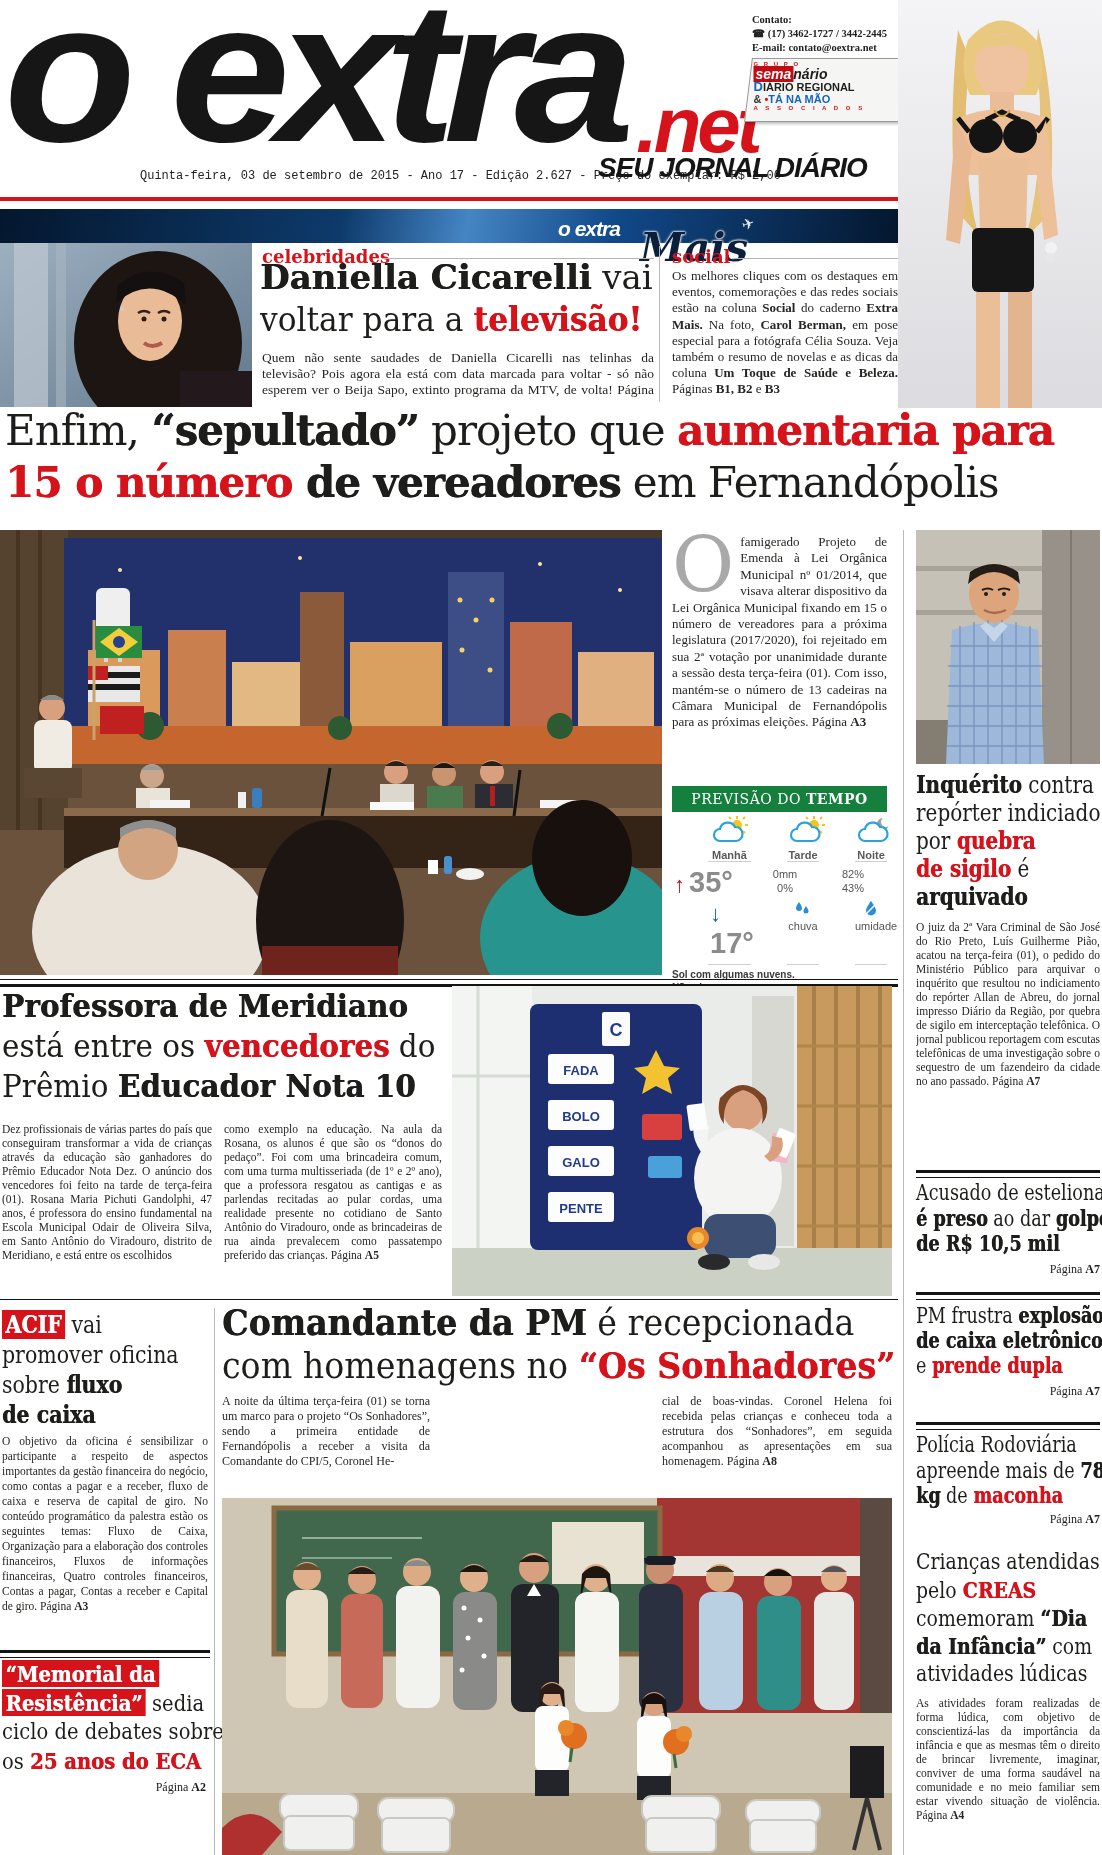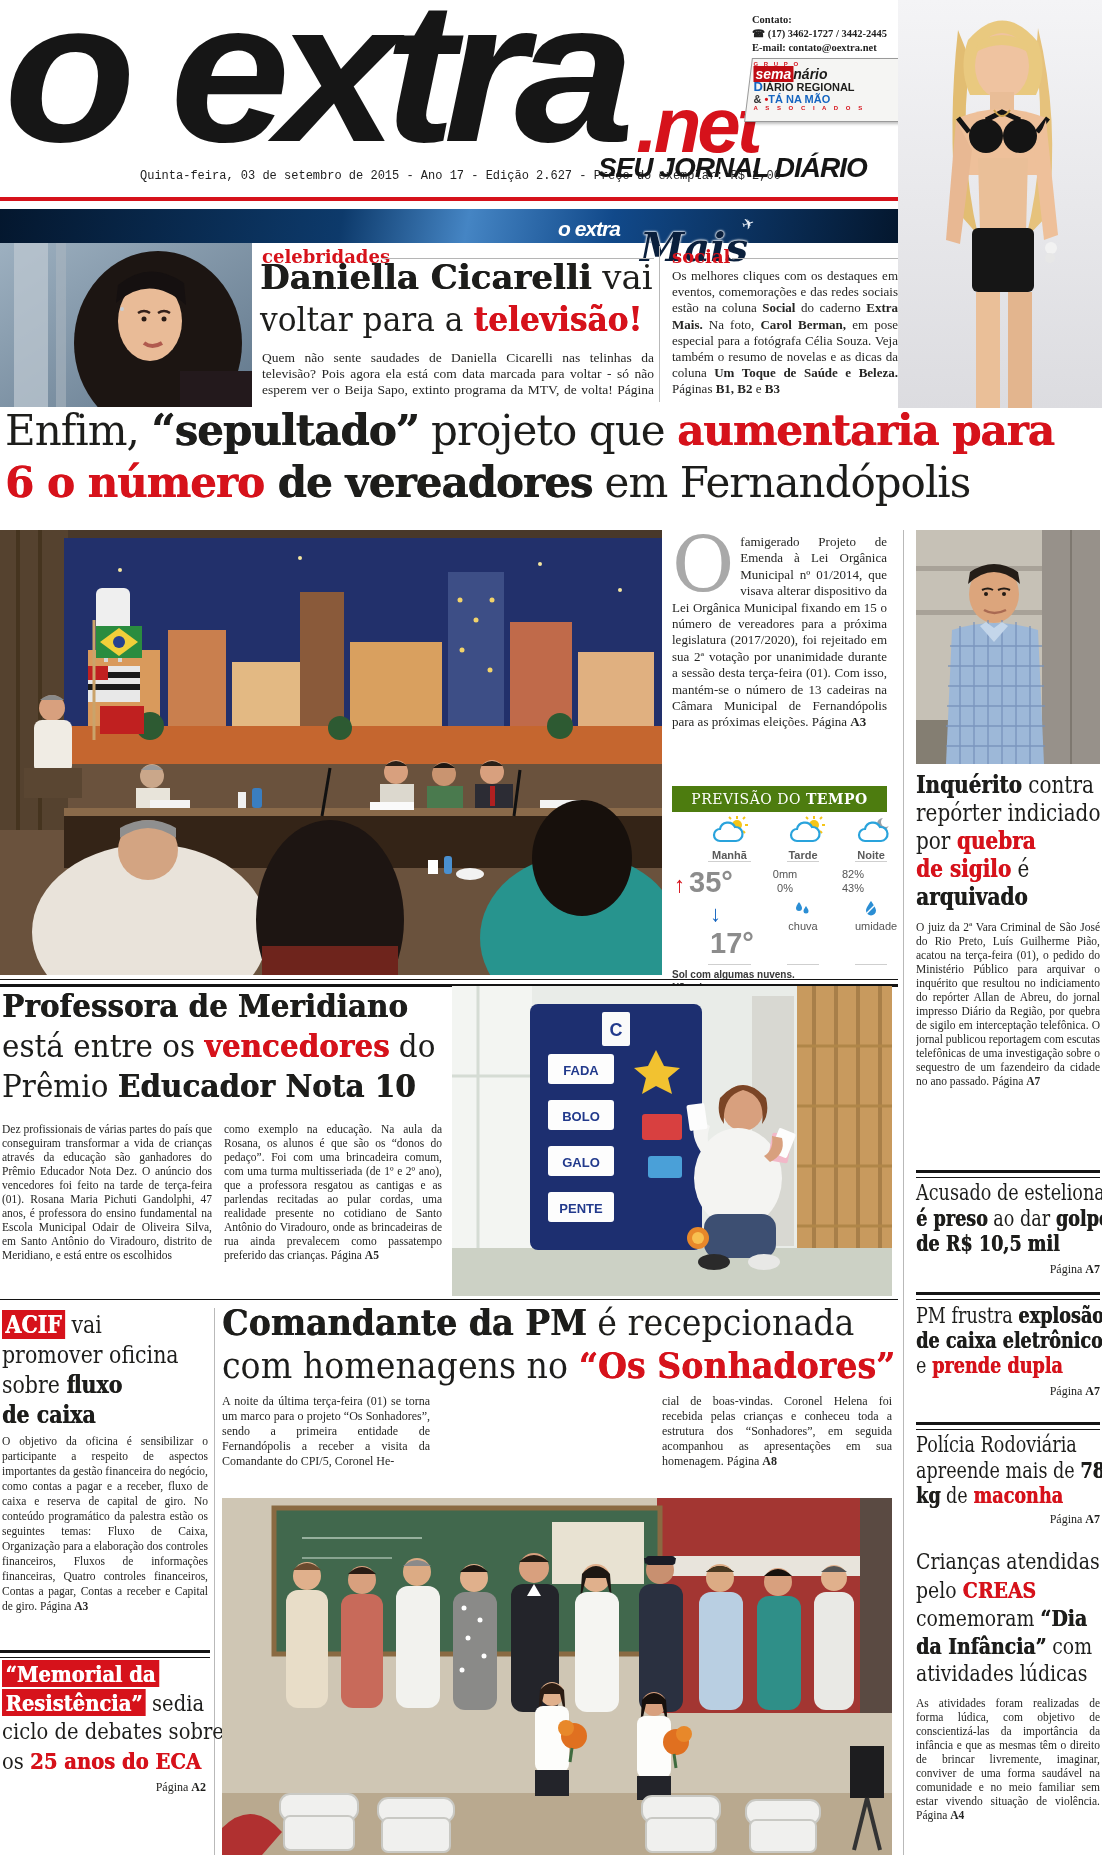--- a/index.html
+++ b/index.html
@@ -17,21 +17,21 @@
   .bd .s-b{font-weight:700;}
   .kick{font-family:"DejaVu Serif",serif;font-weight:700;color:#d6121b;}
   .kline{height:1px;background:#b5b5b5;}
   .pg{font-family:"Liberation Serif",serif;color:#1d1d1b;text-align:right;font-size:12px;}
   .pg .s-b{font-weight:700;}
   .vline{width:1px;background:#b9b9b9;}
   .drule{border-top:1px solid #141414;border-bottom:3px solid #141414;height:4px;}
   .drule2{border-top:3px solid #141414;border-bottom:1px solid #141414;height:4px;}
   .dropcap{float:left;font-family:"DejaVu Serif",serif;font-size:76px;line-height:.72;color:#a9a9a9;margin:4px 6px 0 0;}
   
-  .wxhead{background:#4d7c0f;color:#fff;text-align:center;font-family:"DejaVu Serif",serif;
+  .wxhead{background:#15803d;color:#fff;text-align:center;font-family:"DejaVu Serif",serif;
           font-size:14px;line-height:26px;letter-spacing:.5px;}
   .wxhead .s-b{font-weight:700;}
   .wxlabel{font-family:"Liberation Sans",sans-serif;font-size:11px;font-weight:700;color:#5a5a5a;text-align:center;}
   .wxnum{font-family:"Liberation Sans",sans-serif;font-size:11px;color:#555;text-align:center;line-height:1.25;}
   .wxtemp{font-family:"Liberation Sans",sans-serif;font-size:29px;font-weight:700;color:#8c8c8c;}
   .wxrow{border-bottom:1px solid #cfcfcf;margin-left:36px;}
   .wxnote{font-family:"Liberation Sans",sans-serif;font-size:10px;font-weight:700;color:#3a3a3a;text-align:left;line-height:1.25;}
   .wxsrc{font-family:"Liberation Sans",sans-serif;font-size:7.5px;color:#9a9a9a;text-align:right;}
   
   .logo{font-family:"Liberation Sans",sans-serif;font-style:italic;font-weight:700;color:#161616;
@@ -149,21 +149,21 @@
   <div class="a hl cnd" style="left:260px;top:302px;font-size:34px;transform:scaleX(.92);"><span>voltar para a </span><span class="s-r">televisão!</span></div>
   <div class="a bd" style="left:262px;top:350px;width:392px;height:52px;font-size:13.5px;line-height:16px;"><span>Quem não sente saudades de Daniella Cicarelli nas telinhas da televisão? Pois agora ela está com data marcada para voltar - só não esperem ver o Beija Sapo, extinto programa da MTV, de volta! Página </span><span class="s-b">B4</span></div>
 
   <div class="a vline" style="left:659px;top:246px;height:156px;"></div>
 
   <div class="a kick" style="left:672px;top:246px;font-size:18px;">social</div>
   <div class="a kline" style="left:732px;top:258px;width:166px;"></div>
   <div class="a bd" style="left:672px;top:268px;width:226px;height:134px;font-size:13px;line-height:16.2px;"><span>Os melhores cliques com os destaques em eventos, comemorações e das redes sociais estão na coluna </span><span class="s-b">Social</span><span> do caderno </span><span class="s-b">Extra Mais.</span><span> Na foto, </span><span class="s-b">Carol Berman,</span><span> em pose especial para a fotógrafa Célia Souza. Veja também o resumo de novelas e as dicas da coluna </span><span class="s-b">Um Toque de Saúde e Beleza.</span><span> Páginas </span><span class="s-b">B1, B2</span><span> e </span><span class="s-b">B3</span></div>
 
   <div class="a hl" style="left:5px;top:410px;font-size:42px;letter-spacing:-1px;"><span>Enfim, </span><span class="s-b">“sepultado”</span><span> projeto que </span><span class="s-r">aumentaria para</span></div>
-  <div class="a hl" style="left:5px;top:462px;font-size:42px;letter-spacing:-1px;"><span class="s-r">6 o número </span><span class="s-b">de vereadores</span><span> em Fernandópolis</span></div>
+  <div class="a hl" style="left:5px;top:462px;font-size:42px;letter-spacing:-1px;"><span class="s-r">15 o número </span><span class="s-b">de vereadores</span><span> em Fernandópolis</span></div>
 
   <svg class="a" style="left:0;top:530px;" width="662" height="445" viewBox="0 0 662 445">
     <rect width="662" height="445" fill="#6a523d"></rect>
     <rect width="662" height="50" fill="#48382a"></rect>
     <rect x="0" y="0" width="68" height="300" fill="#55422f"></rect>
     <line x1="18" y1="0" x2="18" y2="300" stroke="#45341f" stroke-width="4"></line>
     <line x1="40" y1="0" x2="40" y2="300" stroke="#45341f" stroke-width="4"></line>
     <rect x="64" y="8" width="598" height="226" fill="#22306b"></rect>
     <circle cx="120" cy="40" r="2" fill="#f5e6a0"></circle>
       <circle cx="300" cy="28" r="2" fill="#f5e6a0"></circle>

